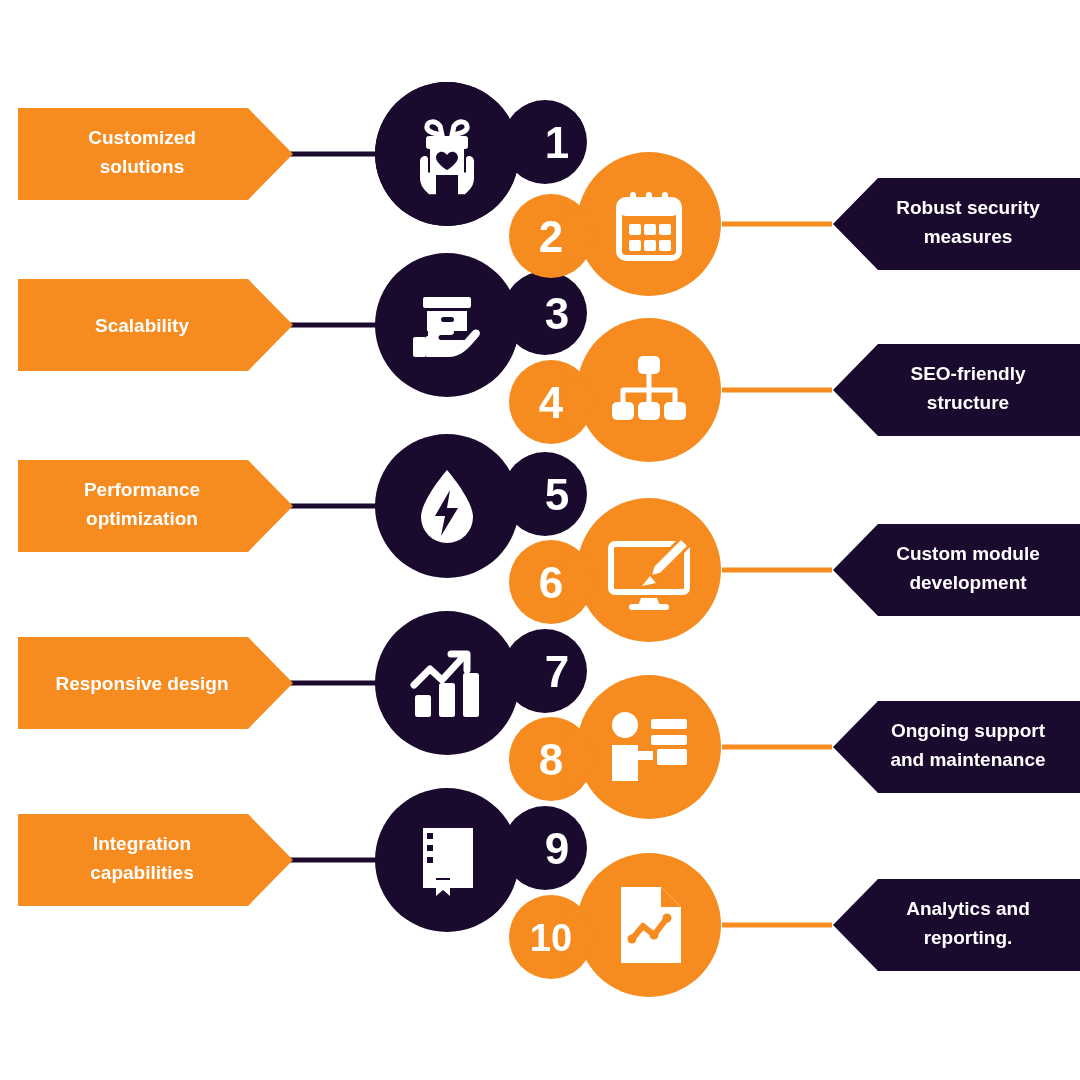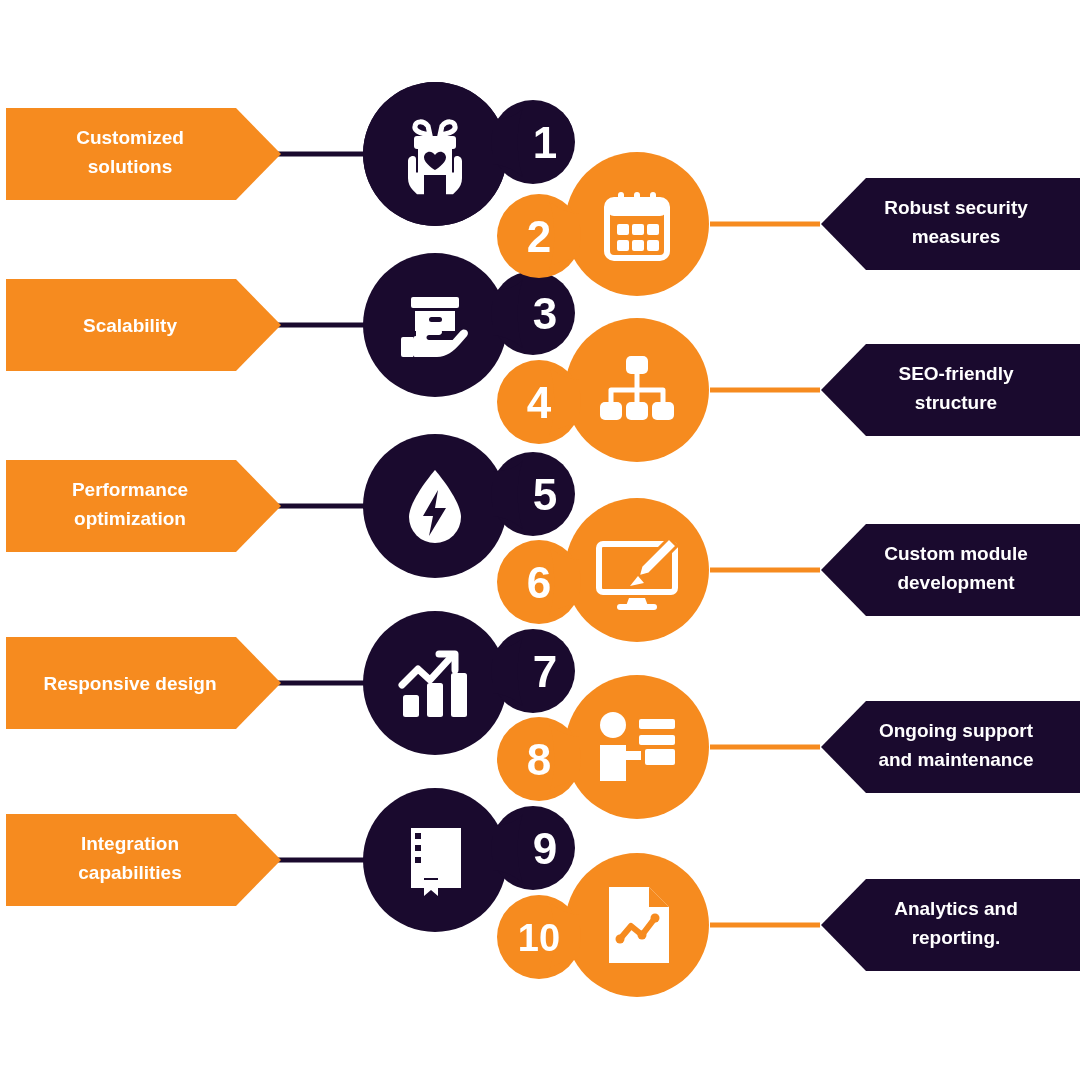--- a/index.html
+++ b/index.html
@@ -1,21 +1,21 @@
 <!DOCTYPE html>
 <html><head>
 <meta charset="utf-8">
 <style>
   html,body{margin:0;padding:0;background:#ffffff;}
   body{
     width:1080px;height:1080px;overflow:hidden;
     font-family:"Liberation Sans", sans-serif;
     position:relative;
   }
-  #stage{position:absolute;left:4px;top:0;width:900px;height:1080px;}
+  #stage{position:absolute;left:16px;top:0;width:900px;height:1080px;}
   svg.board{position:absolute;left:0;top:0;width:1080px;height:1080px;display:block;}
 
   .lbl-text{
     font-family:"Liberation Sans", sans-serif;
     font-weight:bold;
     font-size:19px;
     fill:#ffffff;
   }
   .num-text{
     font-family:"Liberation Sans", sans-serif;

